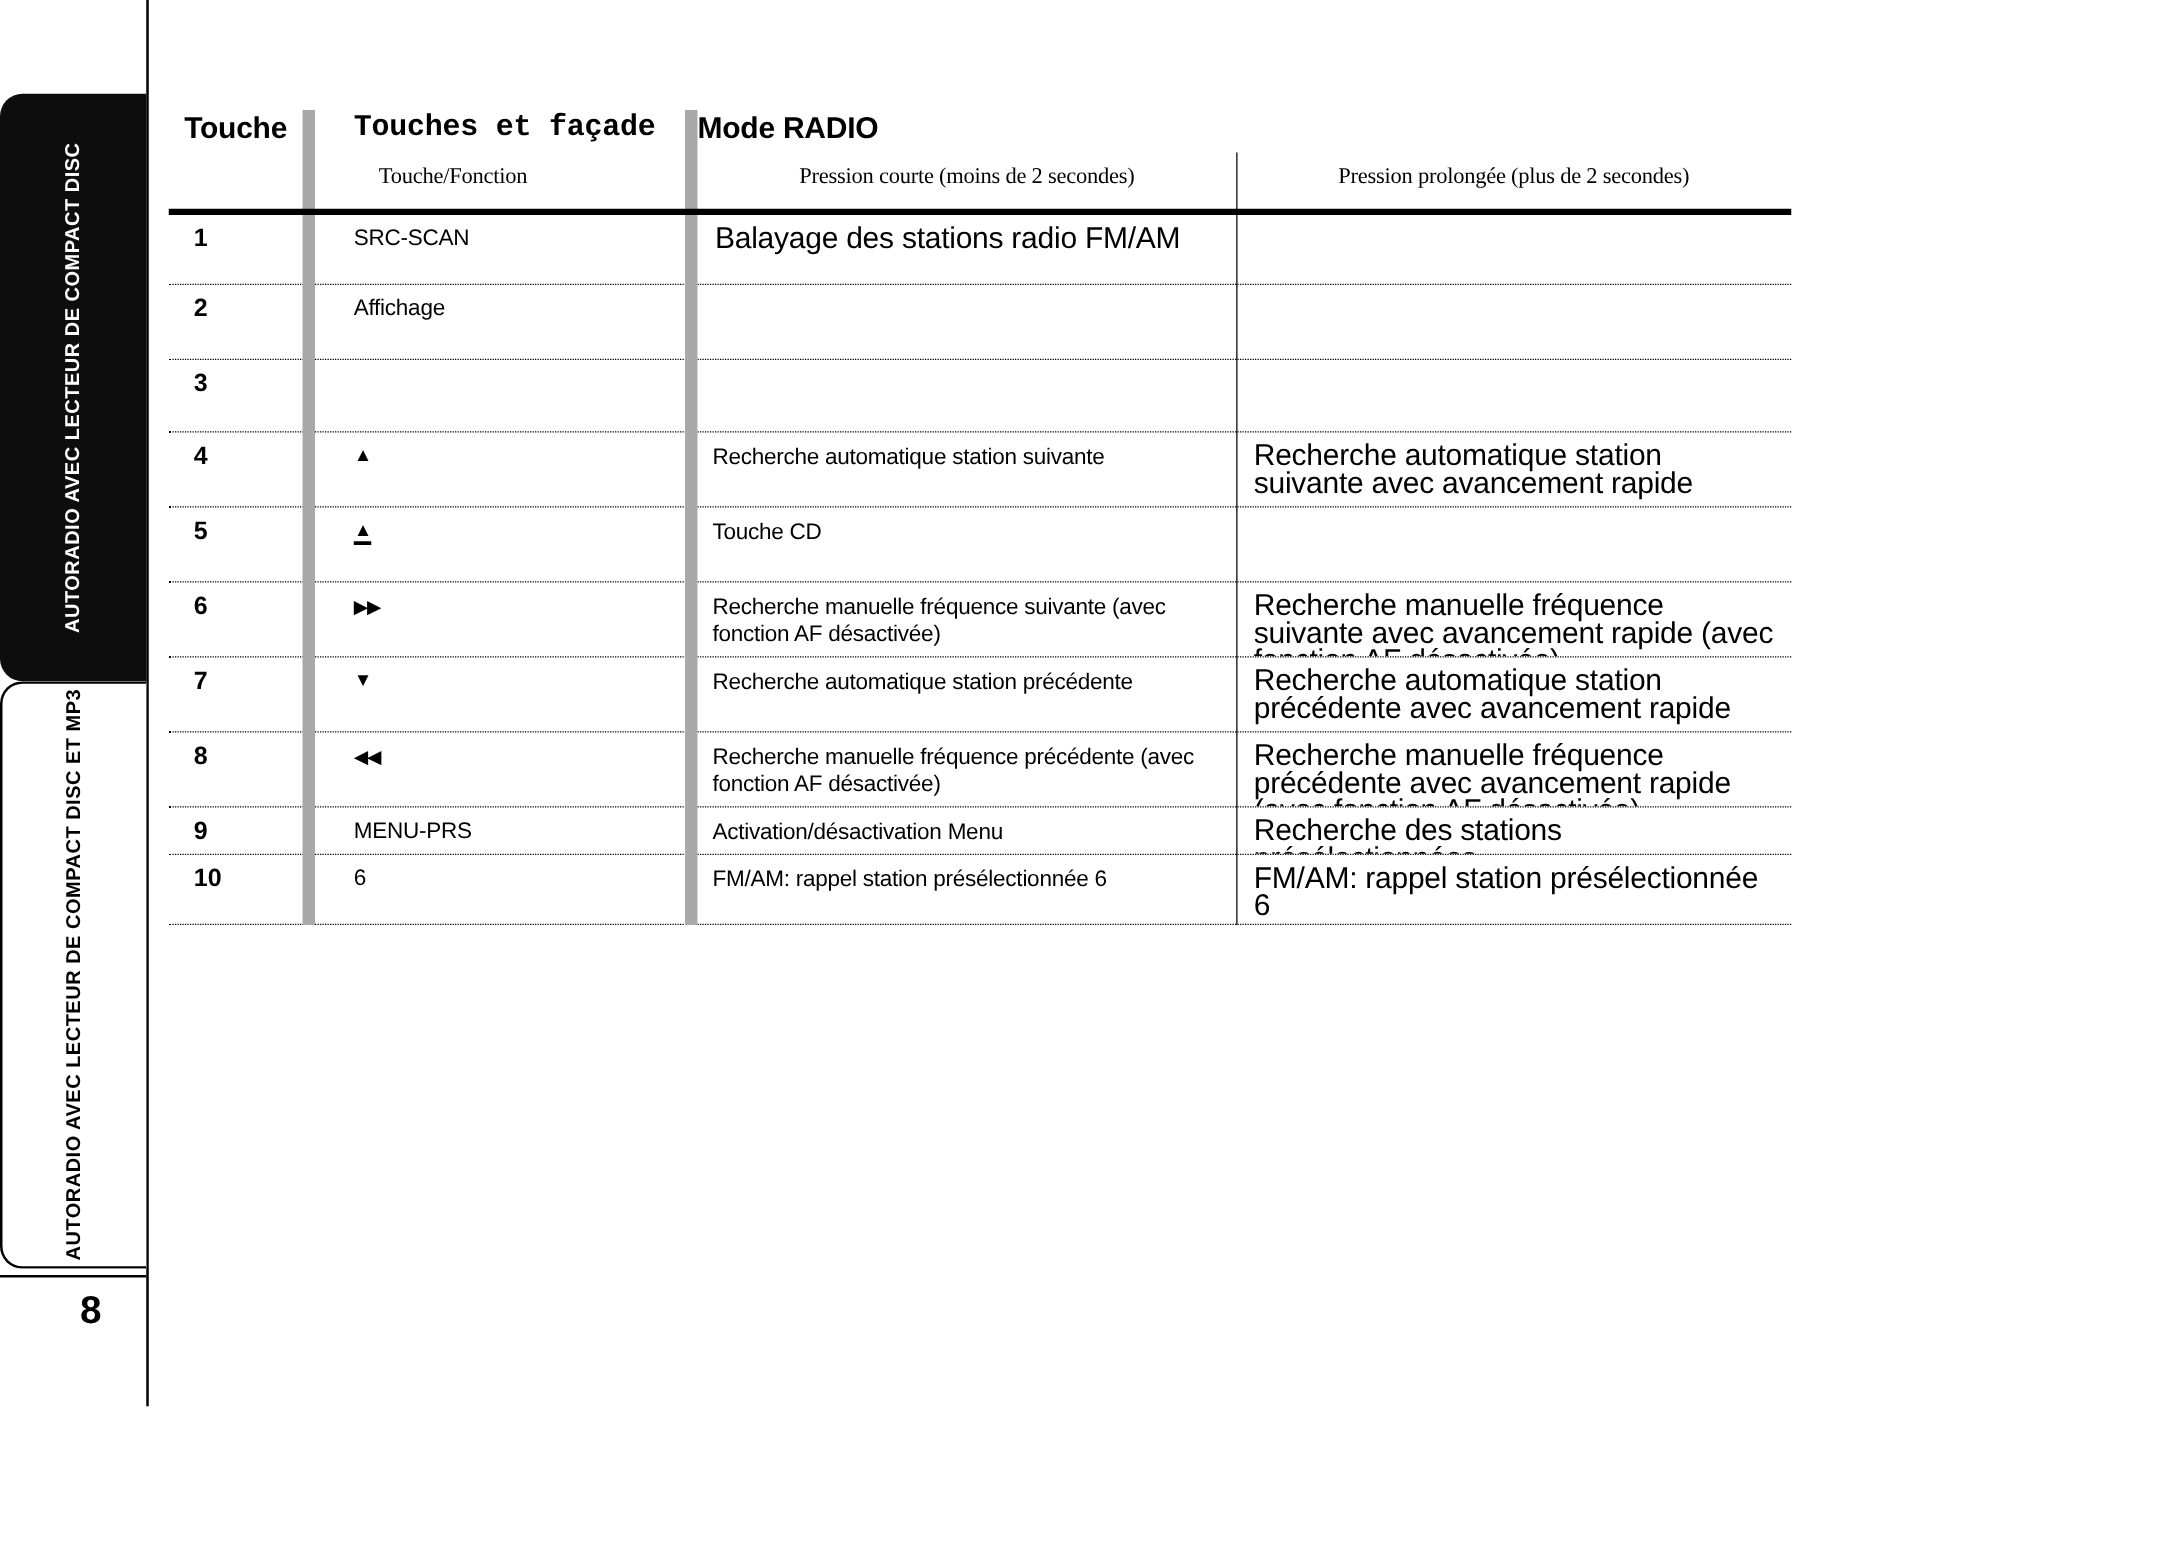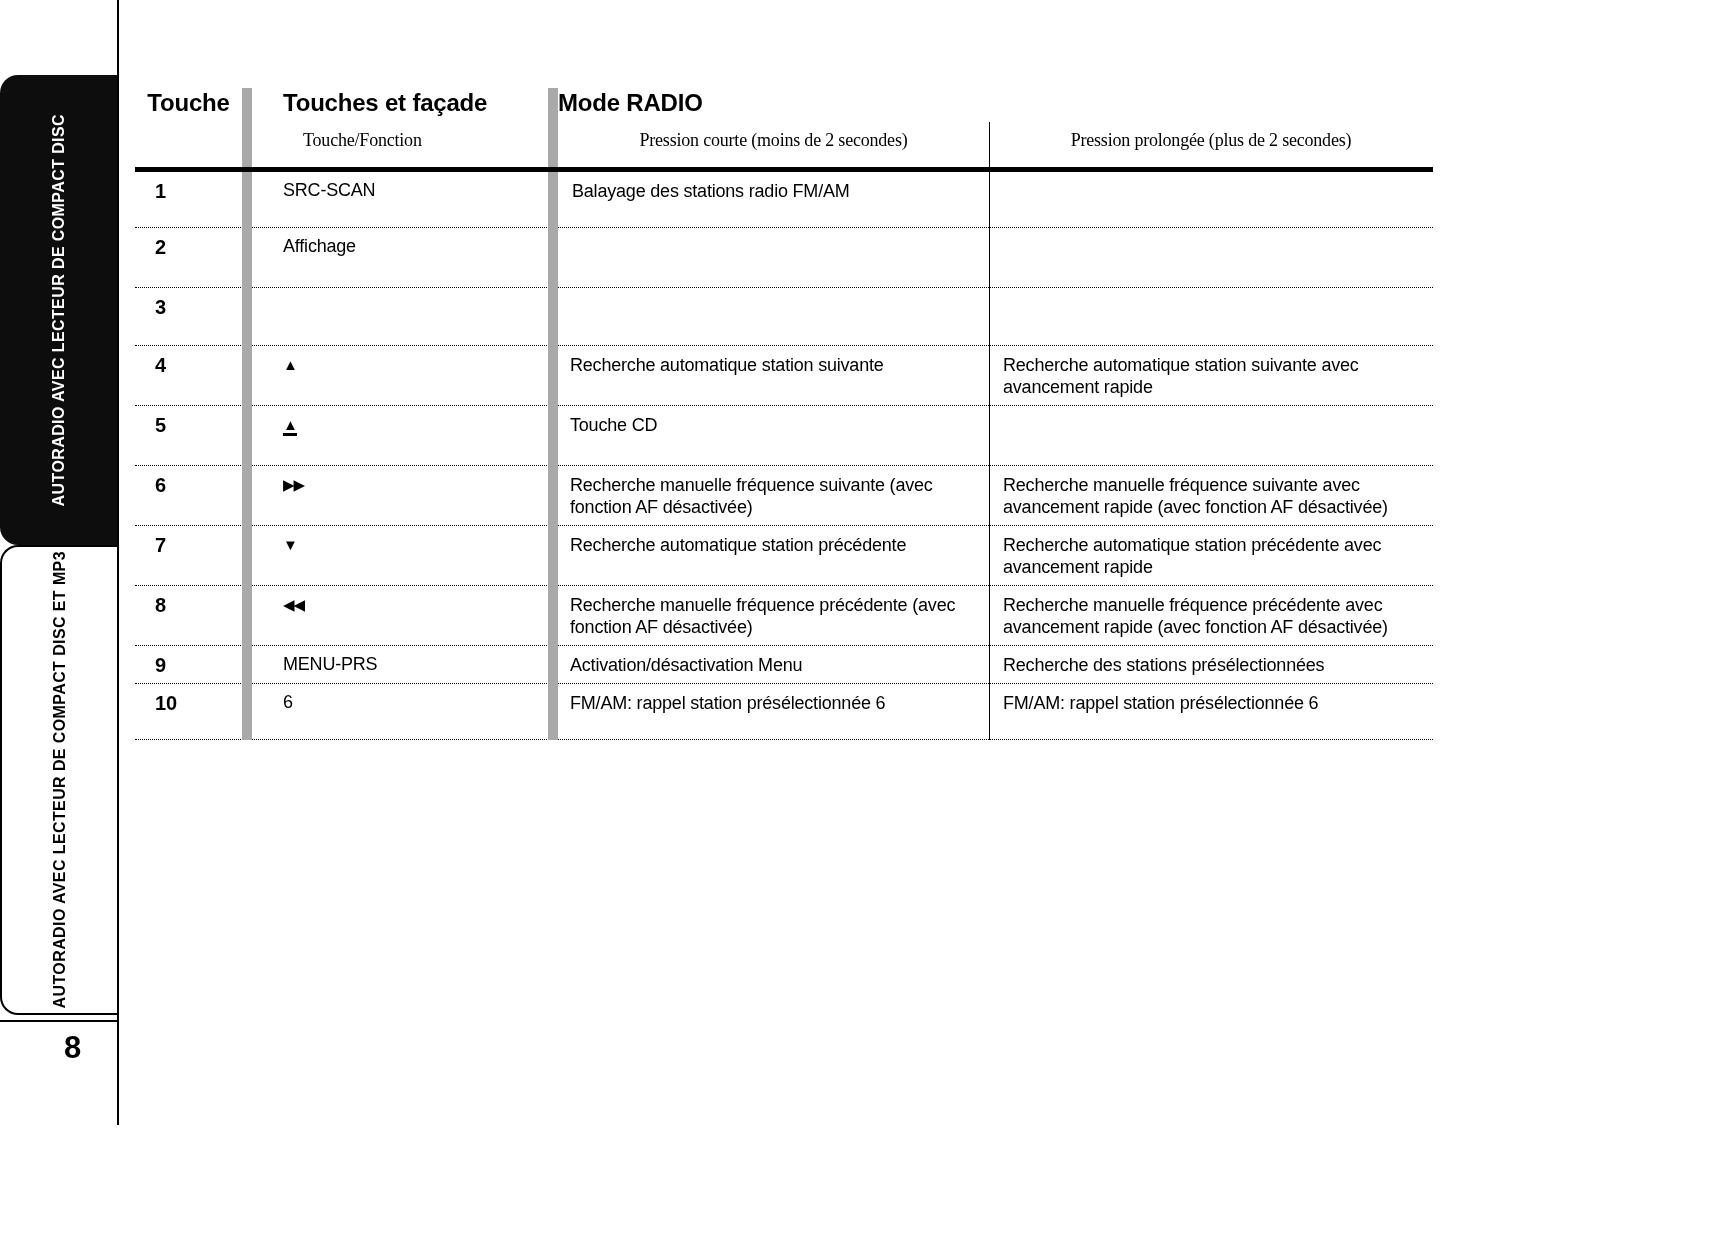--- a/index.html
+++ b/index.html
@@ -19,42 +19,42 @@
 
   
   .pagenum-box { position:absolute; left:0; top:1020px; width:117px; height:105px; border-top:2px solid #000; z-index:1; }
   .pagenum { position:absolute; left:64px; top:8px; font-size:31px; font-weight:bold; }
 
   
   .table { position:absolute; left:135px; top:85px; width:1298px; z-index:1; }
   .thead { position:relative; height:87px; }
   .h { position:absolute; top:0; font-weight:bold; font-size:24px; line-height:36px; letter-spacing:-0.2px; }
   .h-touche { left:0; width:107px; text-align:center; }
-  .h-facade { left:148px; }
+  .h-facade { left:148px;font-family:Liberation Mono, monospace; }
   .h-radio { left:423px; width:875px; text-align:left; }
   .sub { position:absolute; top:44px; font-size:18px; line-height:22px; letter-spacing:-0.2px;font-family:Liberation Serif, serif; }
   .sub-fonction { left:168px; }
   .sub-courte { left:423px; width:431px; text-align:center; }
   .sub-prolongee { left:854px; width:444px; text-align:center; }
 
   .thick { position:absolute; left:0; top:82px; width:1298px; height:5px; background:#000; z-index:3; }
   .bar { position:absolute; top:3px; width:10px; height:652px; background:#a9a9a9; z-index:2; }
   .bar1 { left:107px; }
   .bar2 { left:413px; }
   .vline-mid { position:absolute; left:854px; top:37px; width:1px; height:618px; background:#000; z-index:0; }
 
   .trow { display:grid; grid-template-columns:107px 10px 296px 10px 431px 1fr; border-bottom:1px dotted #000; }
   .h56 { height:56px; } .h58 { height:58px; } .h60 { height:60px; } .h38 { height:38px; }
   .cell { overflow:hidden; }
   .num  { padding:8px 0 0 20px; font-weight:bold; font-size:20px; }
   .key  { padding:8px 0 0 31px; font-size:18px; letter-spacing:-0.2px; }
   .key.b { font-weight:normal; }
   .key.sym { font-size:15px; font-weight:bold; letter-spacing:-1px; padding-top:10px; }
   .short { padding:8px 20px 0 12px; font-size:18px; line-height:22px; letter-spacing:-0.2px; }
-  .long  { padding:8px 10px 0 14px; font-size:18px; line-height:22px; letter-spacing:-0.2px; }
+  .long  { padding:8px 10px 0 14px; font-size:24px; line-height:22px; letter-spacing:-0.2px; }
   .eject { display:inline-block; line-height:14px; }
   .eject::after { content:""; display:block; height:3px; background:#000; margin-top:1px; }
 </style>
 </head>
 <body>
 
 <div class="page">
 
   <div class="vrule"></div>
 

